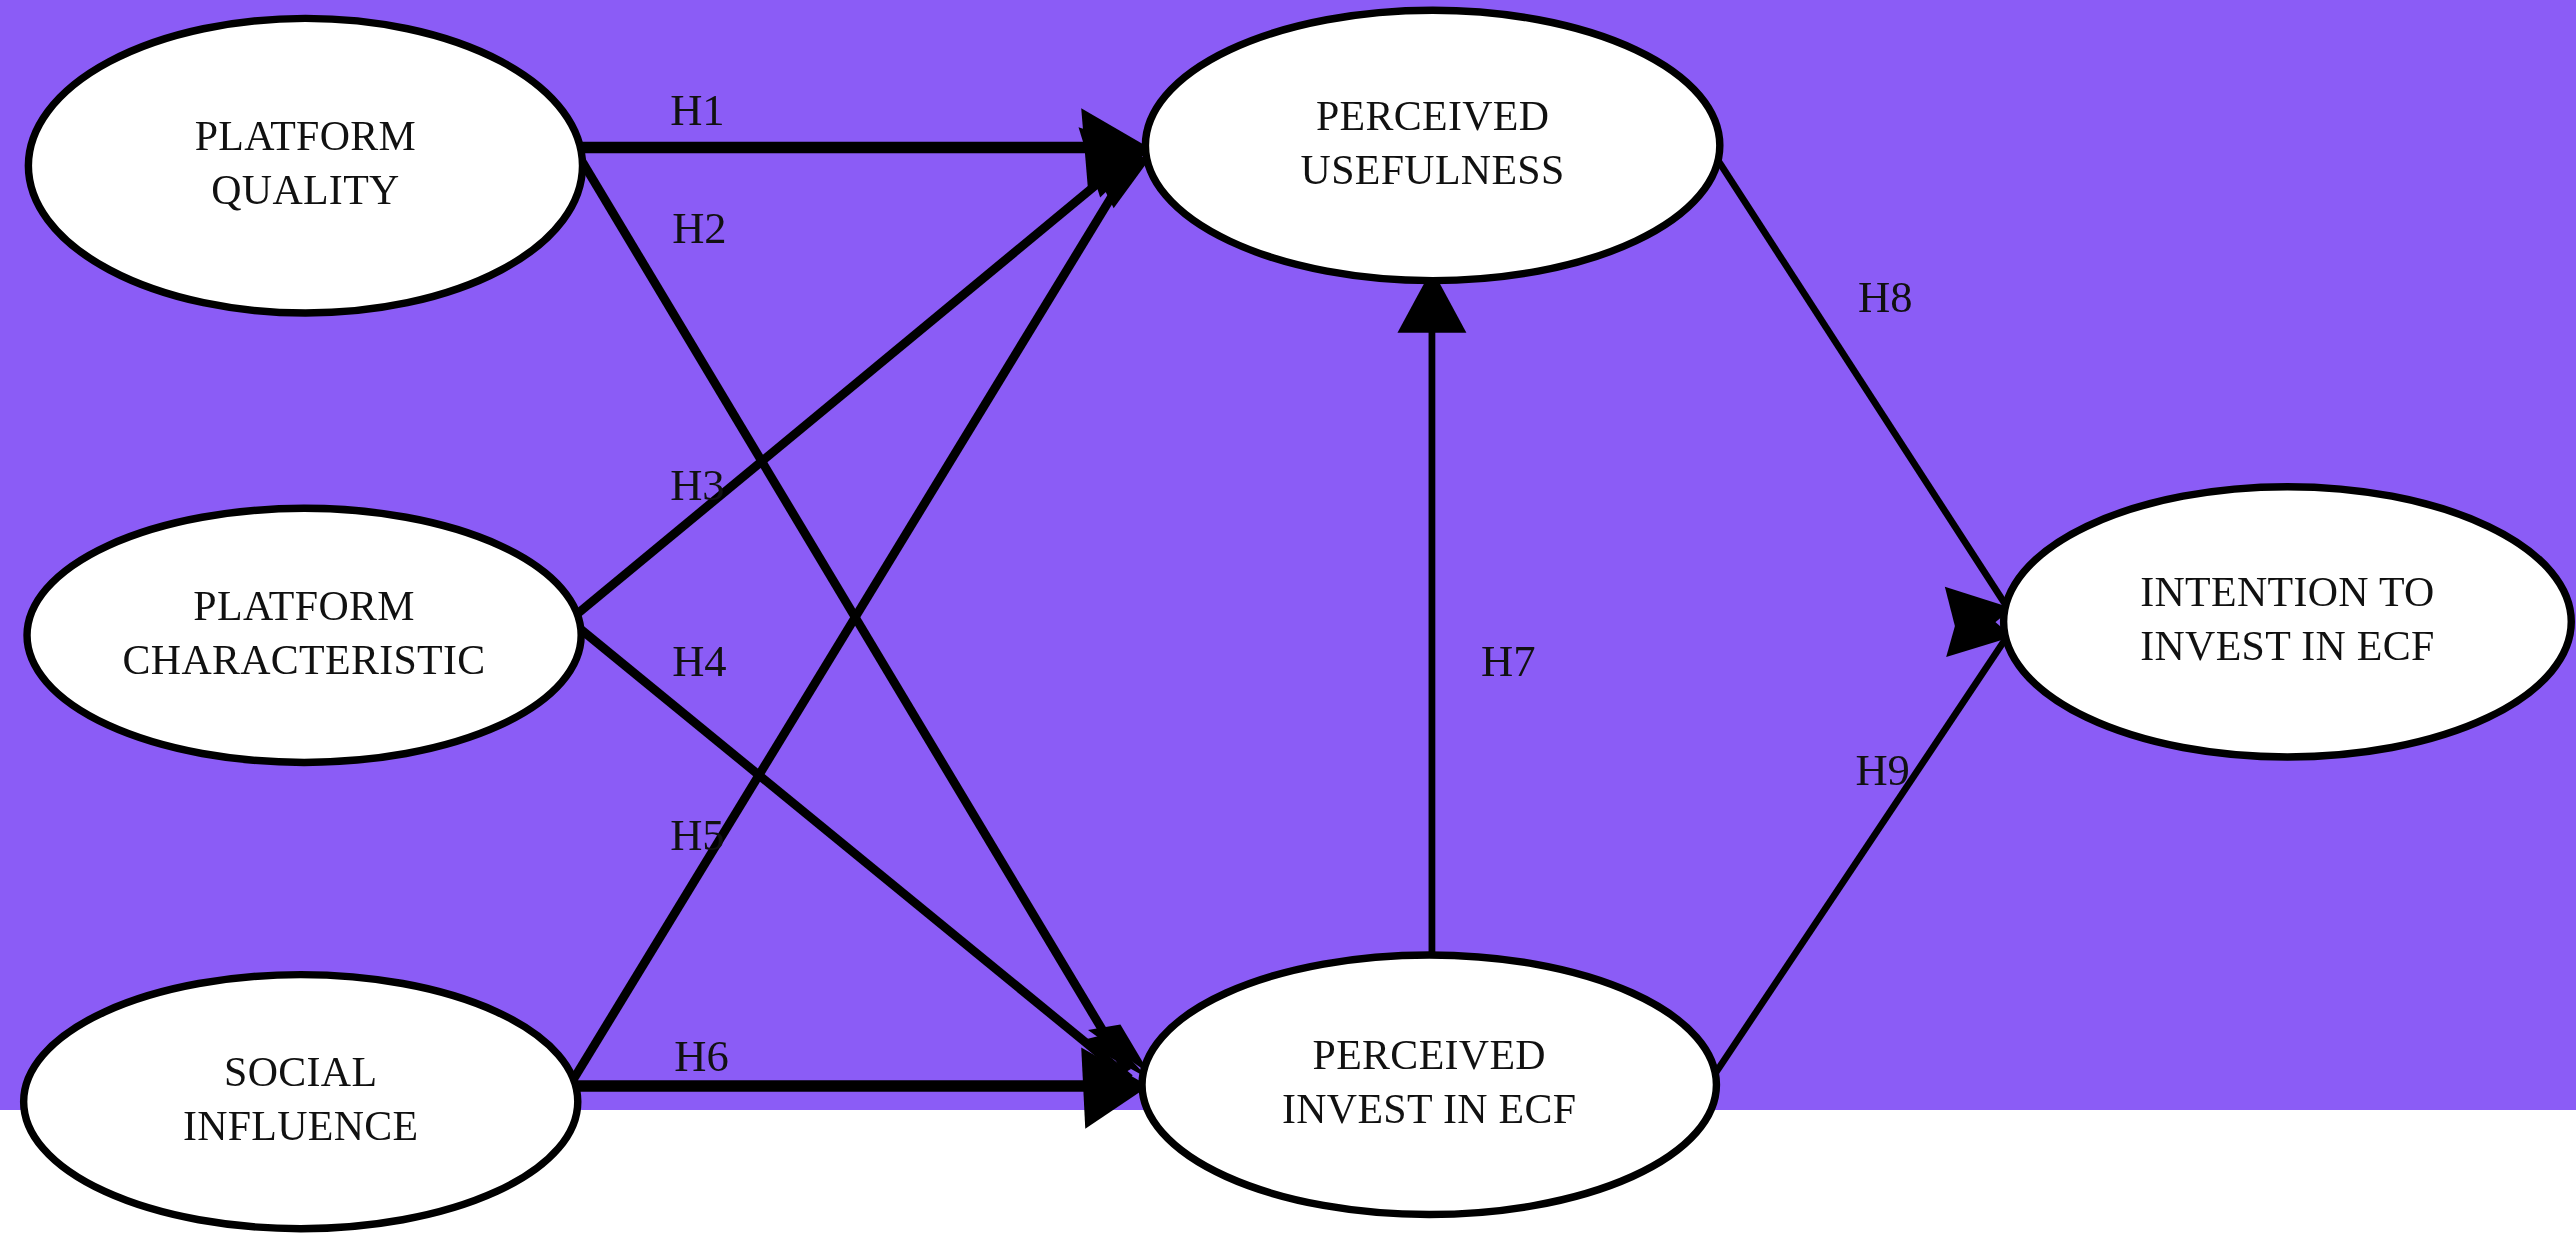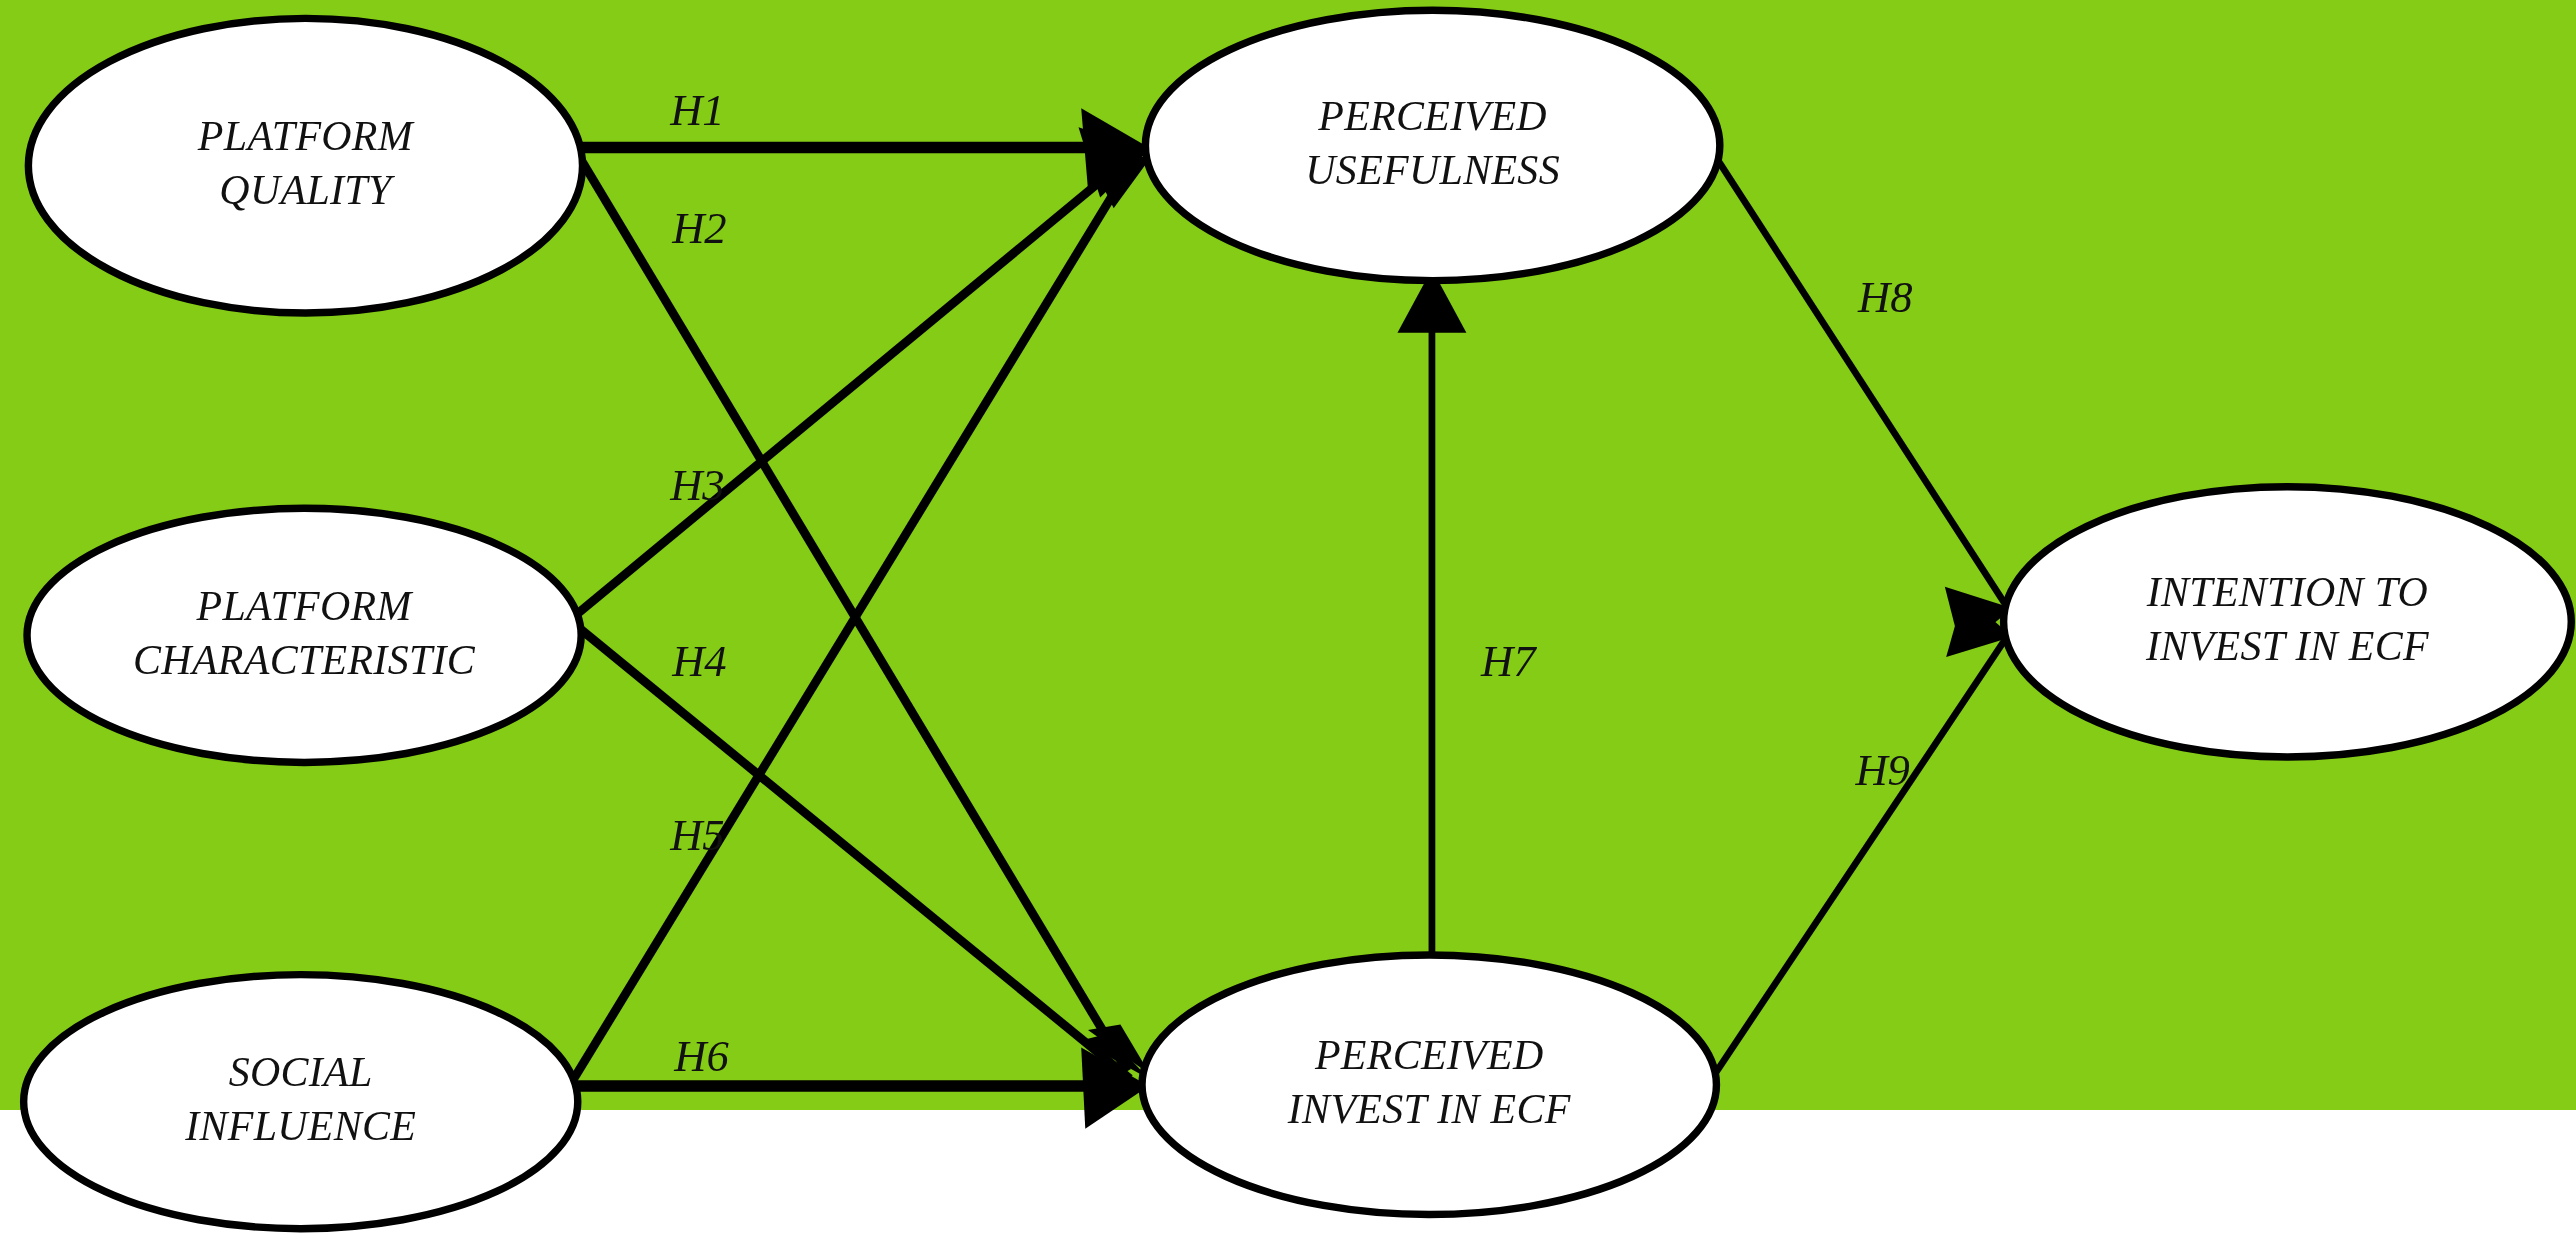--- a/index.html
+++ b/index.html
@@ -11,22 +11,21 @@
   body {
     width: 2576px;
     height: 1241px;
     font-family: "Liberation Serif", "DejaVu Serif", serif;
     overflow: hidden;
   }
   #diagram-root {
     position: relative;
     width: 2576px;
     height: 1110px;
-    background: #84cc16;
-    font-style: italic;
+    background: #8b5cf6;
   }
   svg#model-svg {
     position: absolute;
     top: 0;
     left: 0;
     width: 2576px;
     height: 1241px;
     display: block;
   }
   .node-ellipse {

